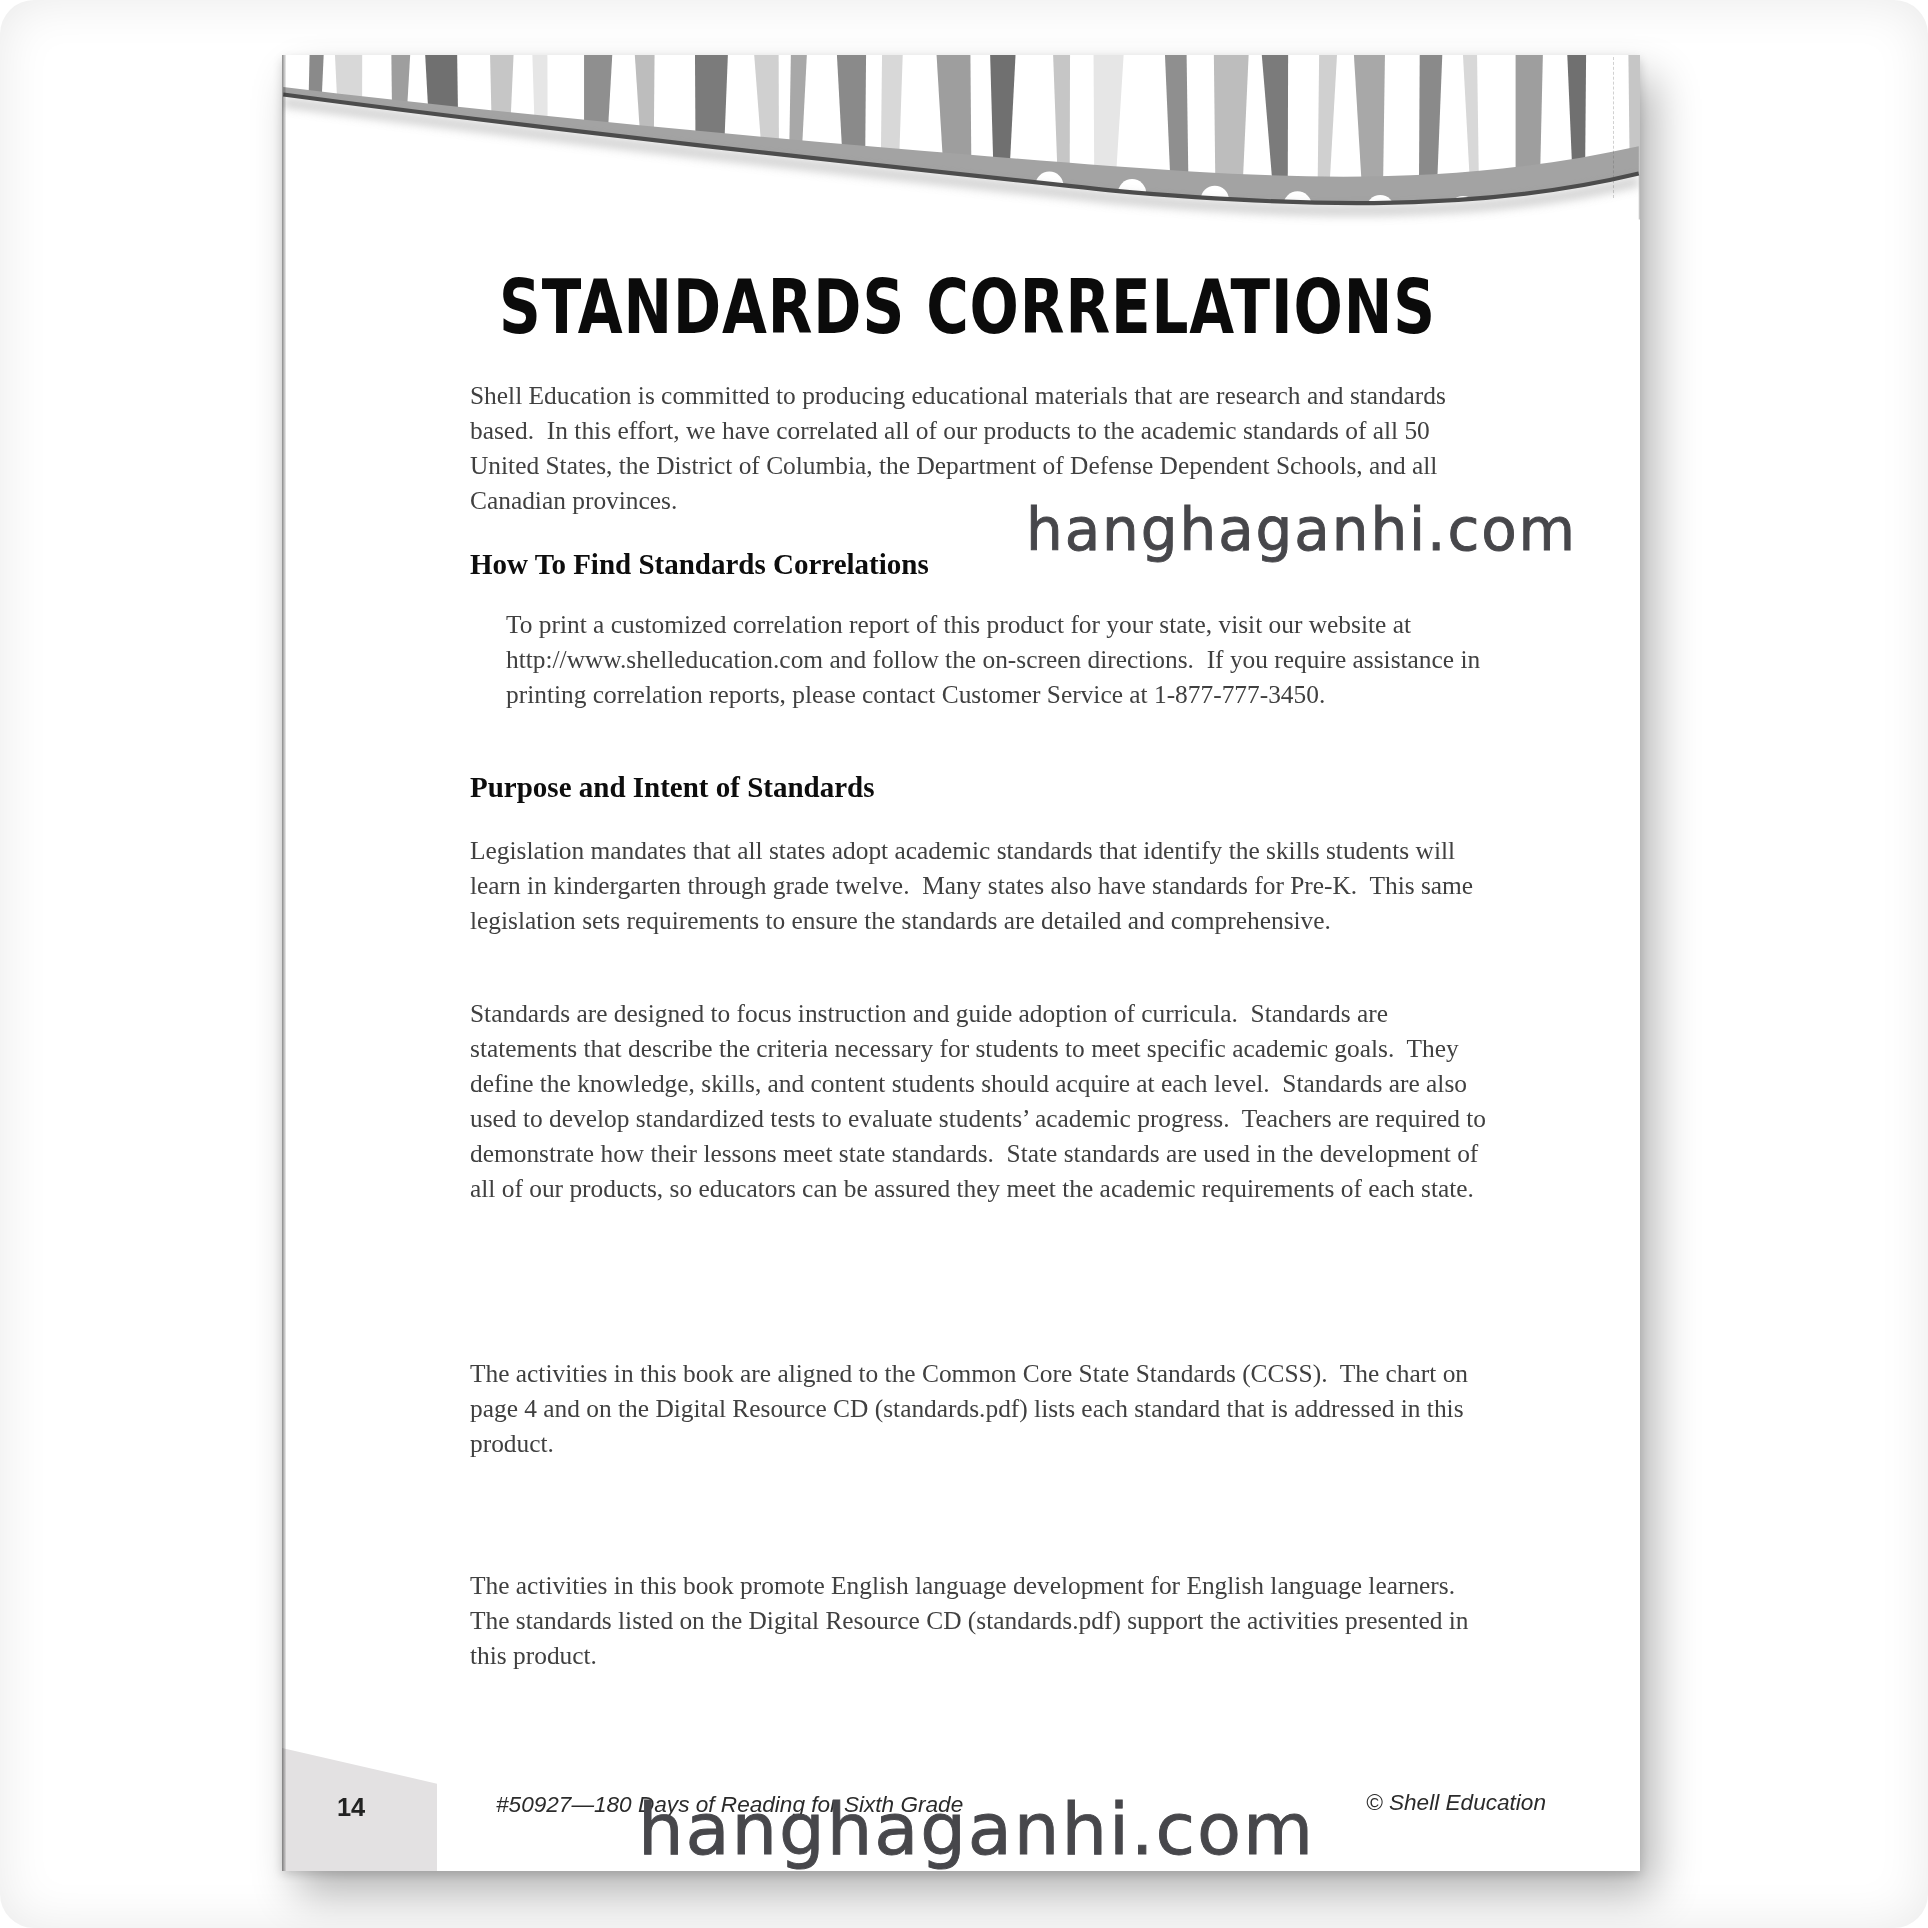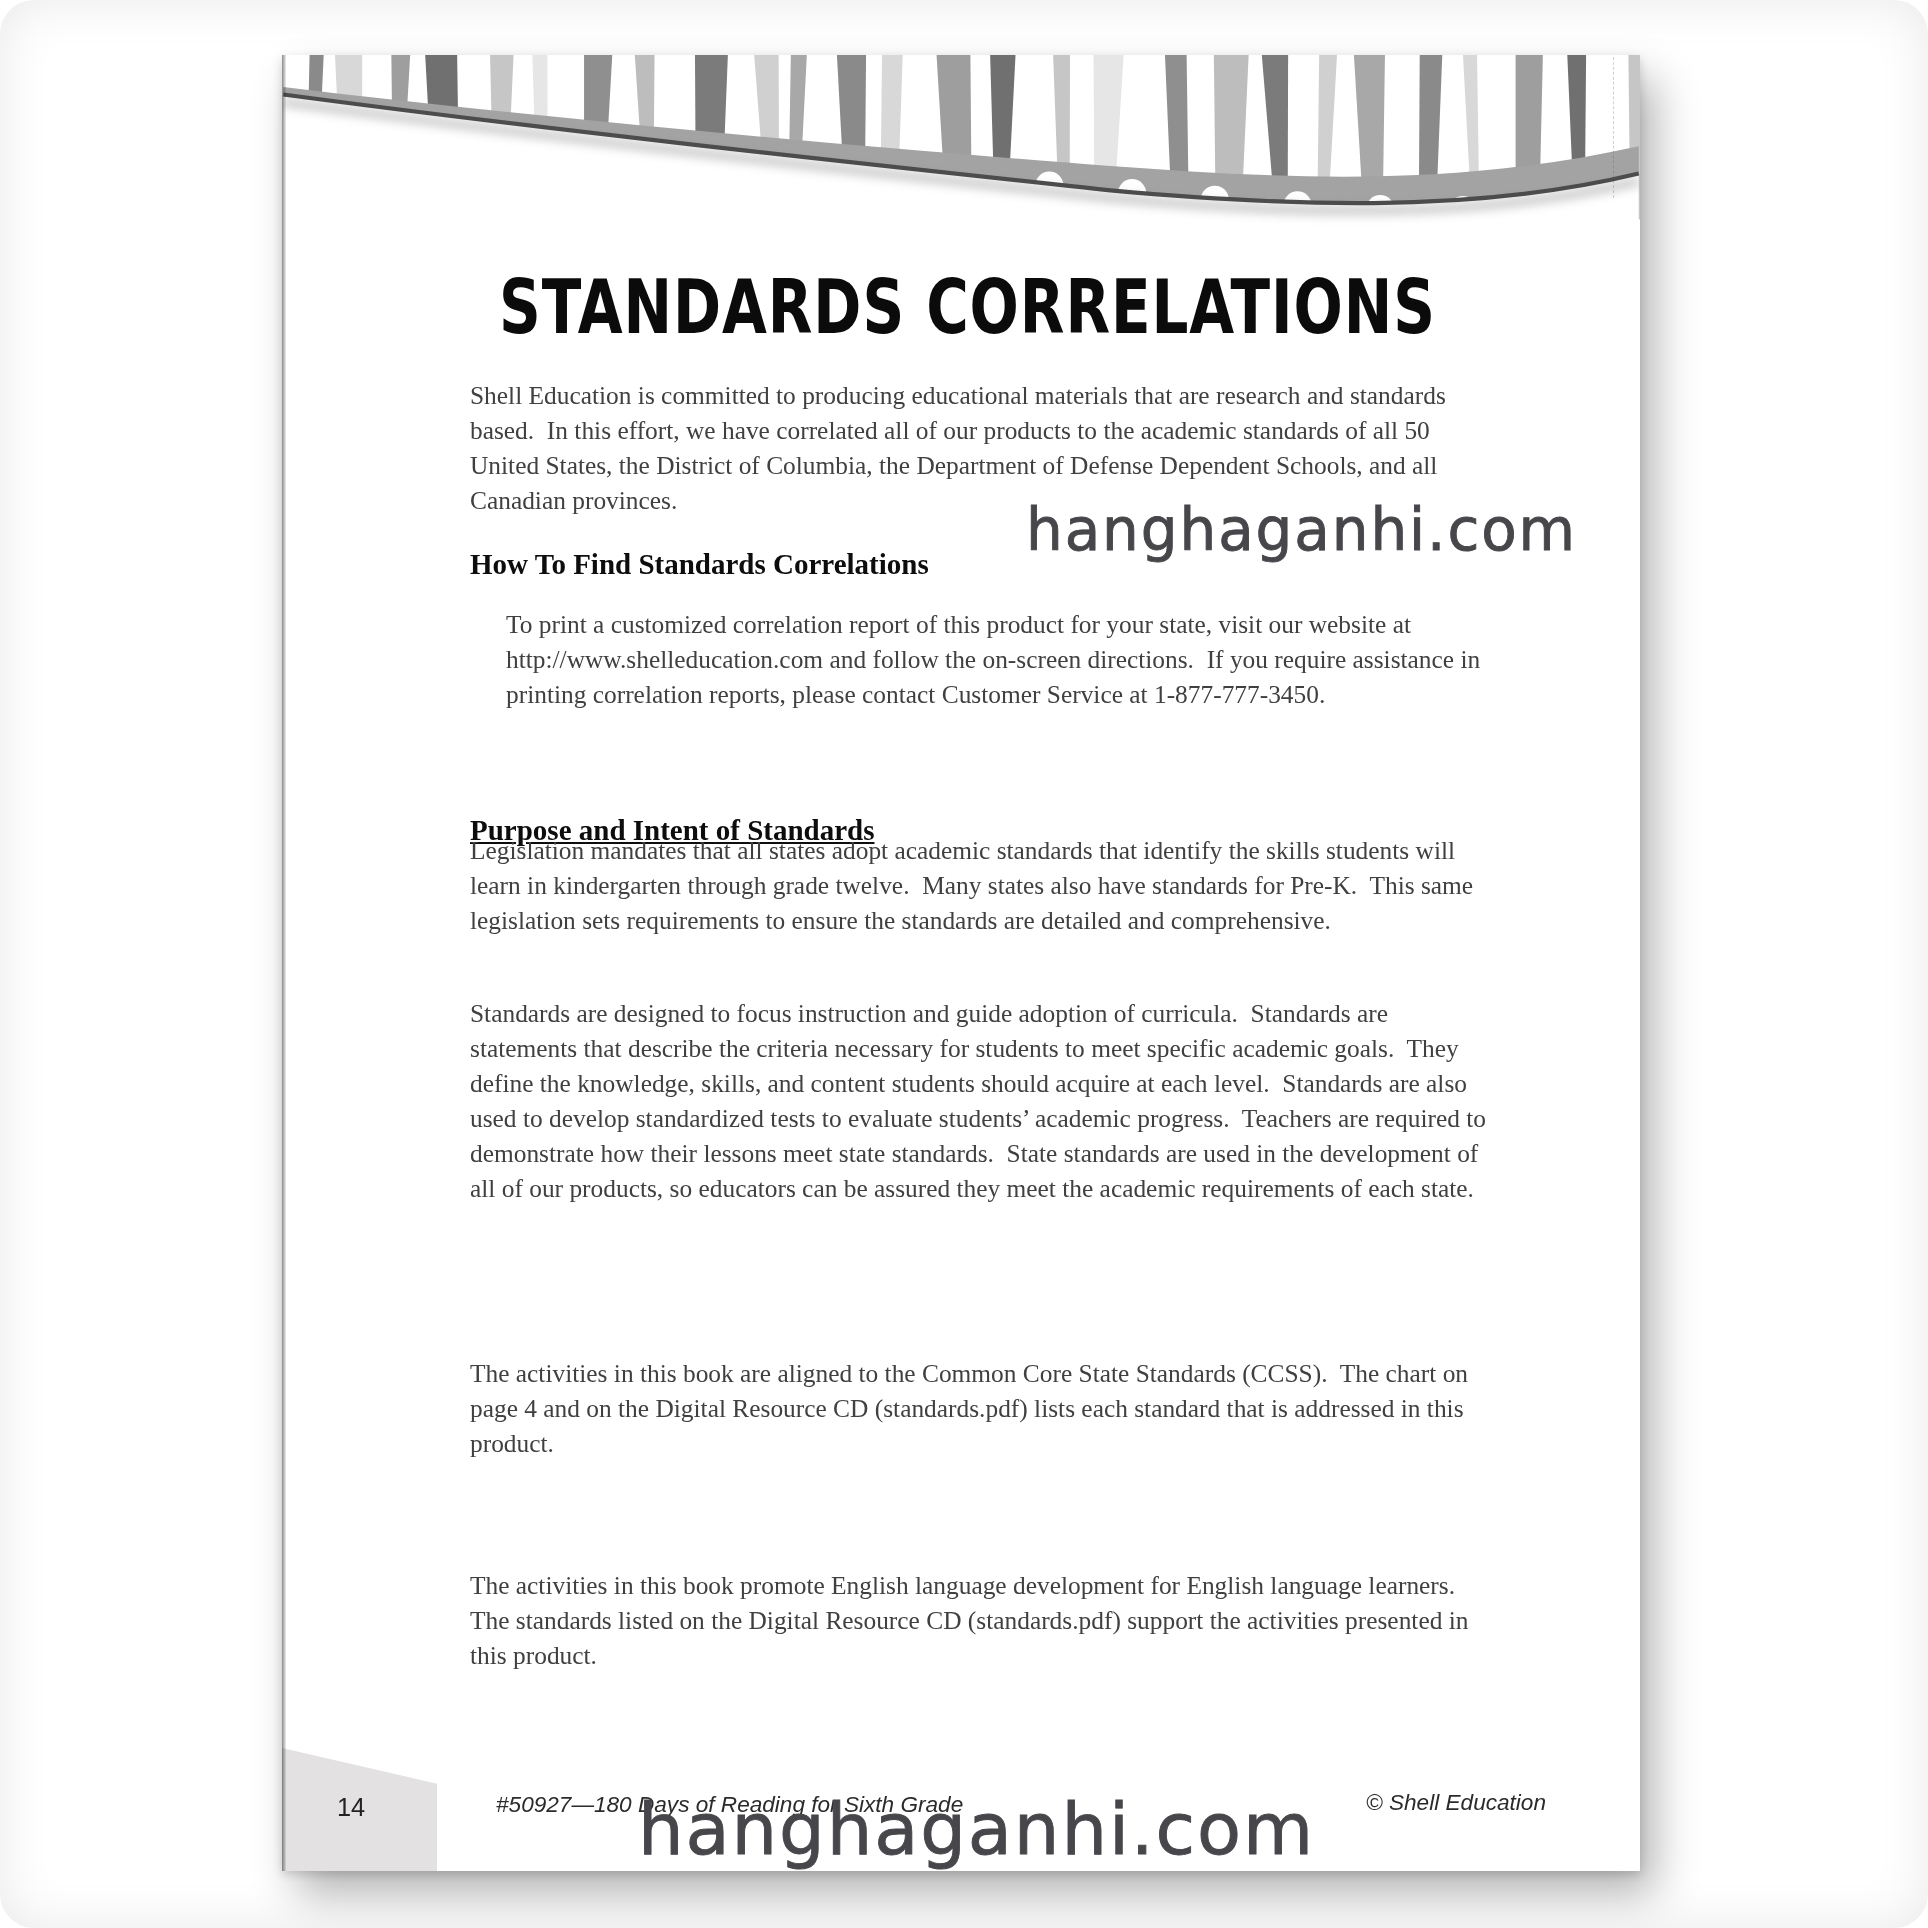--- a/index.html
+++ b/index.html
@@ -20,29 +20,29 @@
   .page-title{position:absolute;left:177px;top:209px;width:1017px;text-align:center;
     font-family:"DejaVu Sans",sans-serif;font-weight:900;font-size:58px;color:#0b0b0b;
     letter-spacing:0.9px;transform:scaleY(1.28);transform-origin:center top;white-space:nowrap;}
 
   .para{position:absolute;left:188px;width:1017px;font-size:25.4px;line-height:35px;color:#404040;
     white-space:pre-wrap;}
   .hding{position:absolute;left:188px;width:1017px;font-size:29px;font-weight:bold;color:#0d0d0d;}
 
   .p-intro{top:298px;}
   .h-1{top:469px;}  .p-1{top:527px;margin-left:36px;}
-  .h-2{top:735px;text-decoration:underline;}  .p-2a{top:753px;} .p-2b{top:916px;}
+  .h-2{top:692px;}  .p-2a{top:753px;} .p-2b{top:916px;}
   .h-3{top:1218px;} .p-3{top:1276px;}
   .h-4{top:1429px;} .p-4{top:1488px;}
 
   
   .pagenum-box{position:absolute;left:0;top:1693px;width:155px;height:123px;background:#e3e1e2;
     clip-path:polygon(0 0,100% 29%,100% 100%,0 100%);z-index:2;}
   .pagenum{position:absolute;left:55px;top:45px;font-family:"Liberation Sans",sans-serif;
-    font-weight:normal;font-size:25.4px;color:#222;}
+    font-weight:bold;font-size:25.4px;color:#222;}
   .footer-id{position:absolute;left:214px;top:1737px;font-family:"Liberation Sans",sans-serif;
     font-style:italic;font-size:22.6px;color:#2b2b2b;}
   .footer-pub{position:absolute;right:94px;top:1735px;font-family:"Liberation Sans",sans-serif;
     font-style:italic;font-size:22.6px;color:#2b2b2b;}
 
   
   .wm{font-family:"DejaVu Sans",sans-serif;color:#47474b;letter-spacing:1.9px;white-space:nowrap;
     -webkit-text-stroke:0.9px #47474b;}
   .wm-mid{position:absolute;left:744px;top:441px;font-size:58px;z-index:8;}
   .wm-bottom{position:absolute;left:638px;top:1787px;font-size:72px;z-index:60;}

